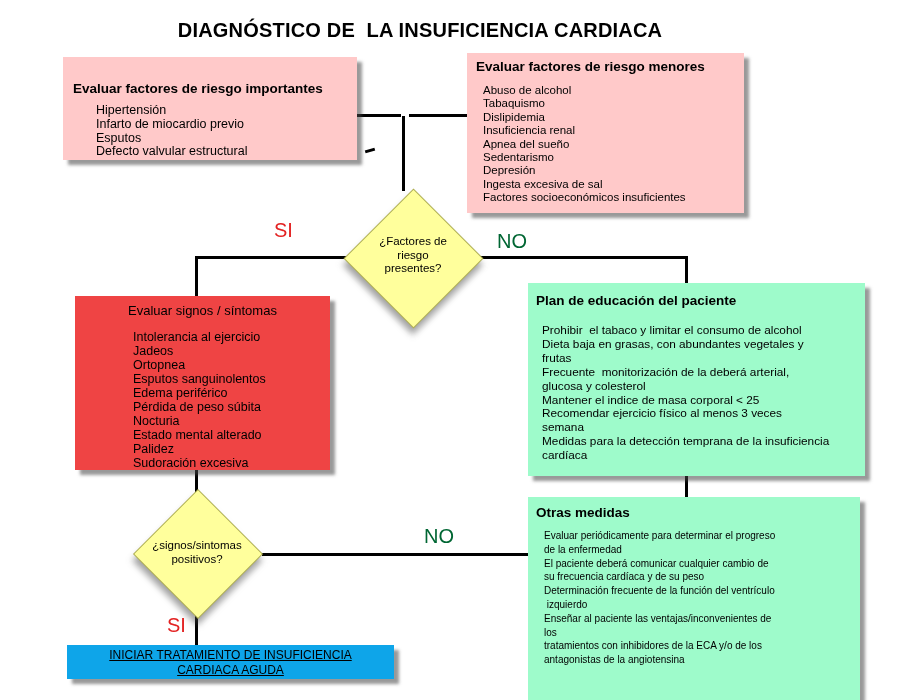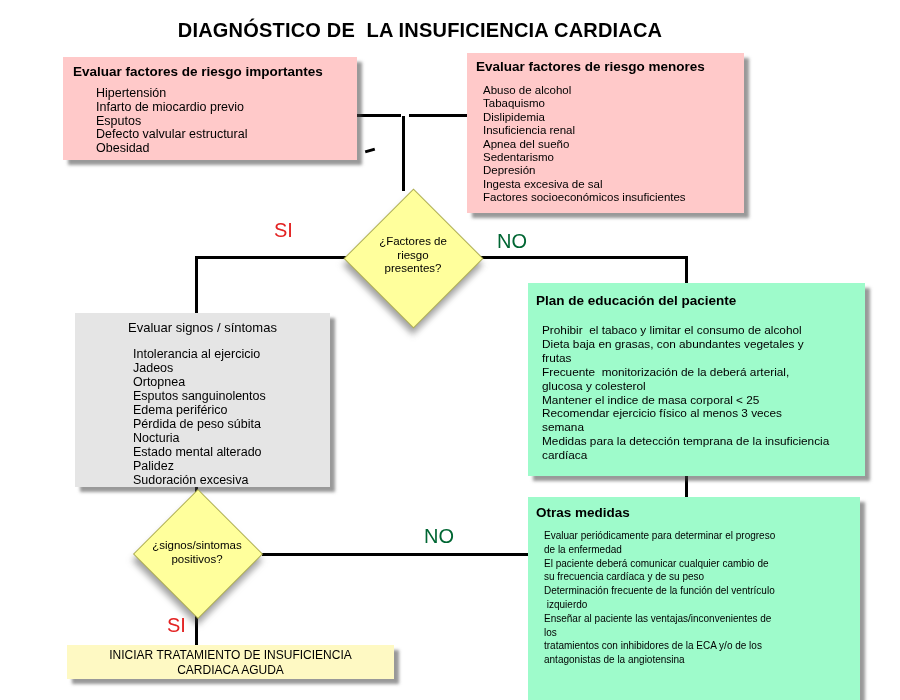--- a/index.html
+++ b/index.html
@@ -7,22 +7,22 @@
     position:relative;width:900px;height:700px;background:#ffffff;
     font-family:"Liberation Sans","DejaVu Sans",sans-serif;color:#000;overflow:hidden;
   }
   .title{
     position:absolute;left:0;top:19px;width:840px;text-align:center;
     font-size:20px;font-weight:bold;letter-spacing:.2px;white-space:pre;
   }
   .line{position:absolute;background:#000;}
   .box{position:absolute;box-shadow:5px 5px 3px rgba(70,70,70,.55);box-sizing:border-box;overflow:hidden;}
   .pink{background:#FFC9C9;}
-  .violet{background:#e5e5e5;margin-top:17px;}
-  .violet-light{background:#fef9c3;}
+  .violet{background:#ef4444;}
+  .violet-light{background:#0ea5e9;text-decoration:underline;}
   .green{background:#9EFBCB;}
   .box-title{font-weight:bold;font-size:13.5px;}
   .items div{white-space:pre;}
   .diamond{
     position:absolute;background:#FFFF9C;border:1px solid #ABAB4F;
     transform:rotate(45deg);
     filter:drop-shadow(4px 5px 3px rgba(70,70,70,.5));
   }
   .dtext{position:absolute;text-align:center;font-size:11.5px;line-height:13.5px;z-index:5;}
   .dtext div{white-space:pre;}
@@ -47,21 +47,21 @@
   <div class="line z1" style="left:402px;top:116px;width:3px;height:75px;"></div>
   <div class="dash"></div>
   <div class="line z1" style="left:196px;top:256px;width:150px;height:3px;"></div>
   <div class="line z1" style="left:195px;top:256px;width:3px;height:237px;"></div>
   <div class="line z1" style="left:481px;top:256px;width:207px;height:3px;"></div>
   <div class="line z1" style="left:685px;top:256px;width:3px;height:29px;"></div>
   <div class="line z1" style="left:262px;top:553px;width:269px;height:3px;"></div>
   <div class="line z1" style="left:685px;top:475px;width:3px;height:24px;"></div>
   <div class="line z1" style="left:195px;top:612px;width:3px;height:34px;"></div>
 
-  <div class="box pink z2" style="left:63px;top:57px;width:294px;height:103px;padding:7px 6px 0 10px;">
+  <div class="box pink z2" style="left:63px;top:57px;width:294px;height:103px;padding:24px 6px 0 10px;">
     <div class="box-title">Evaluar factores de riesgo importantes</div>
     <div class="items" style="margin-top:8px;padding-left:23px;font-size:12.5px;line-height:13.8px;">
         <div>Hipertensión</div>
         <div>Infarto de miocardio previo</div>
         <div>Esputos</div>
         <div>Defecto valvular estructural</div>
         <div>Obesidad</div>
       </div>
   </div>
 

